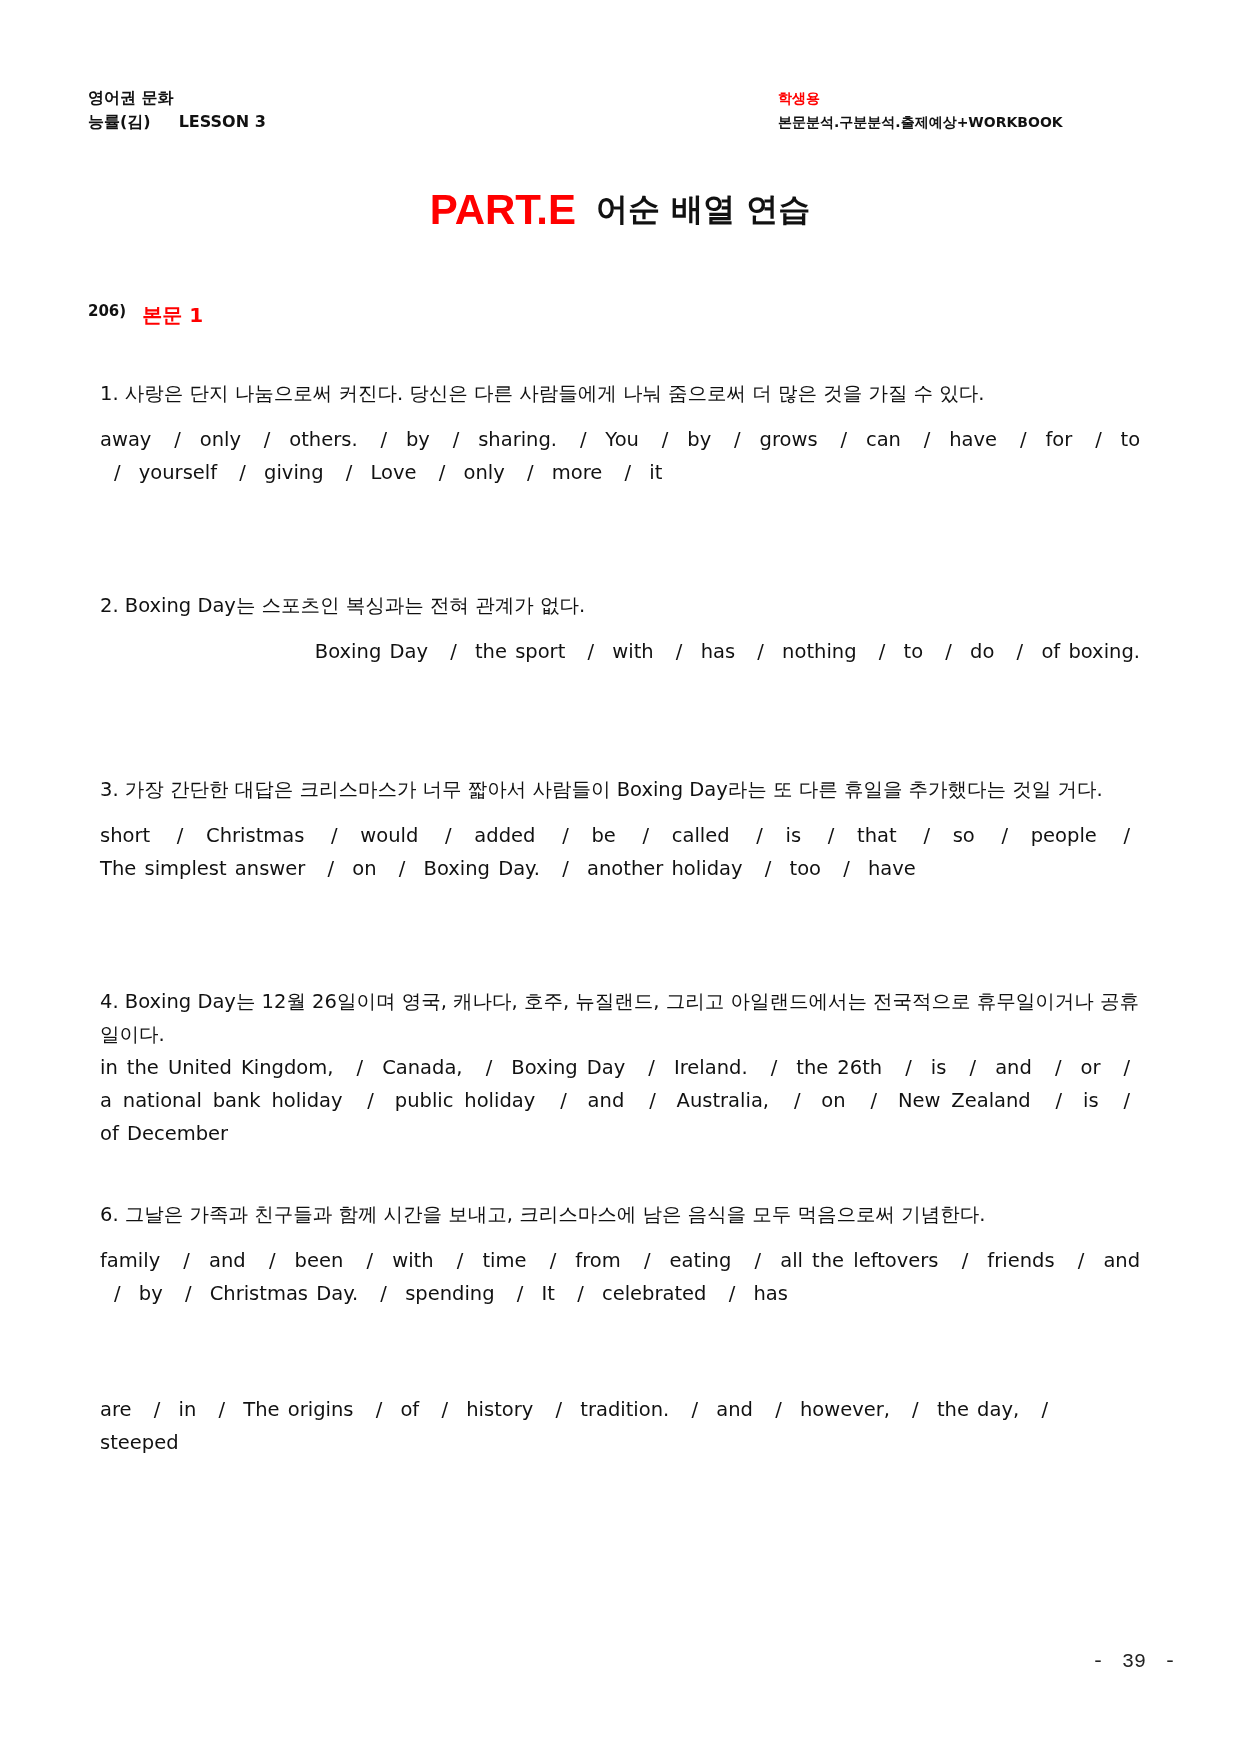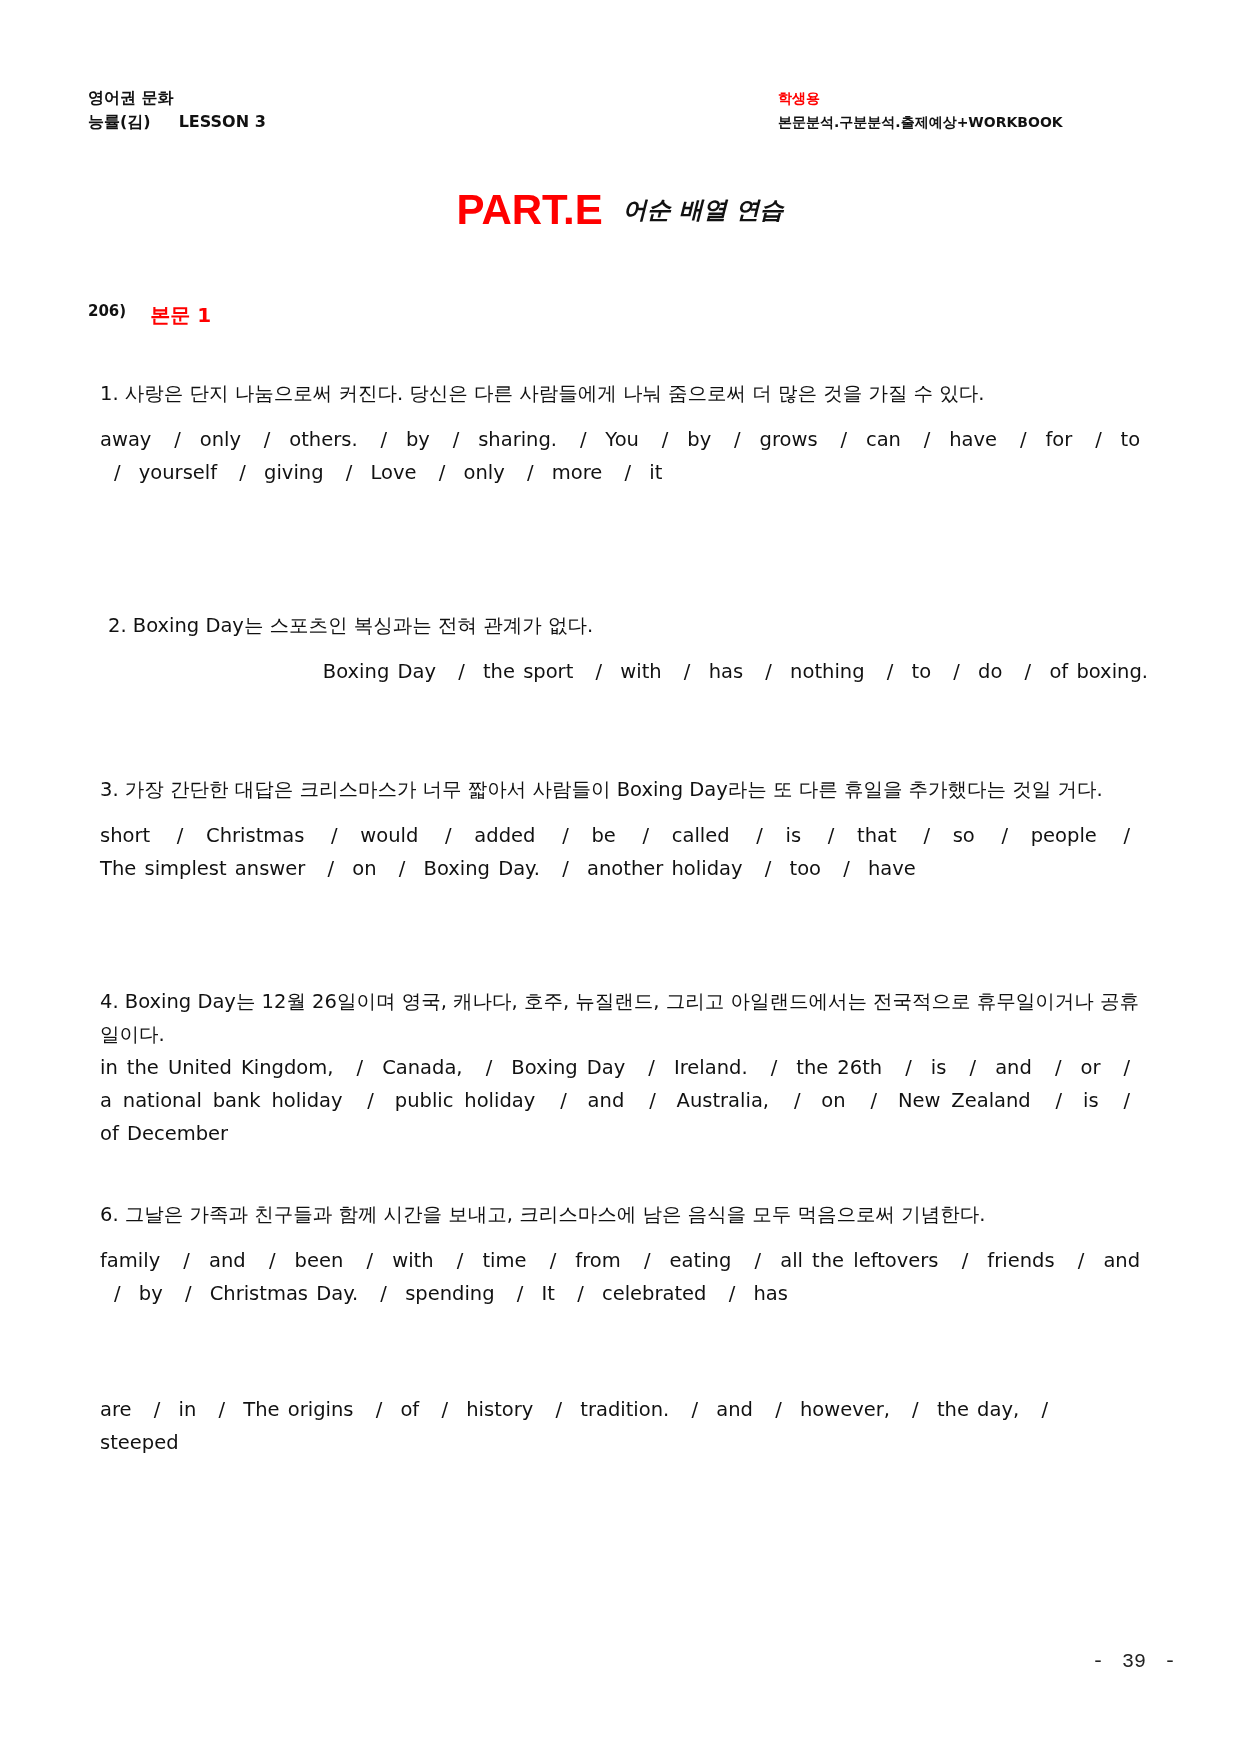--- a/index.html
+++ b/index.html
@@ -6,24 +6,24 @@
   body {
     width: 1240px; height: 1752px; position: relative; overflow: hidden;
     font-family: "DejaVu Sans", "Liberation Sans", sans-serif; color: #111;
   }
   .hdr-left { position: absolute; left: 88px; top: 86px; font-weight: bold; font-size: 16px; line-height: 24px; }
   .hdr-left .lesson { margin-left: 28px; }
   .hdr-right { position: absolute; left: 778px; top: 86px; font-weight: bold; font-size: 14px; line-height: 24px; }
   .red { color: #ff0000; }
   .title { position: absolute; left: 0; width: 1240px; top: 186px; text-align: center; font-weight: bold; }
   .title .part { font-family: "Liberation Sans", sans-serif; font-size: 42px; color: #ff0000; vertical-align: middle; }
-  .title .sub { font-size: 24px; margin-left: 20px; vertical-align: middle; font-style: italic; }
+  .title .sub { font-size: 32px; margin-left: 20px; vertical-align: middle; }
   .qnum-head { position: absolute; left: 88px; top: 302px; font-weight: bold; }
   .qnum-head .n { font-size: 15px; vertical-align: top; }
-  .qnum-head .b { font-size: 20px; color: #ff0000; margin-left: 24px; }
+  .qnum-head .b { font-size: 20px; color: #ff0000; margin-left: 16px; }
   .item { position: absolute; left: 100px; width: 1040px; font-size: 19.5px; }
   .item .kor { line-height: 33px; margin-bottom: 13px; }
   .item .eng { line-height: 33px; text-align: justify; word-spacing: 2px; }
   .item .eng span { white-space: nowrap; }
   .item .eng .sep { margin: 0 10px 0 14px; }
   .pagenum { position: absolute; left: 1092px; top: 1650px; font-family: Liberation Mono, monospace; font-size: 20px; color: #222; word-spacing: 6px; }
 </style>
 </head>
 <body>
 
@@ -45,21 +45,21 @@
 
 <div class="qnum-head">
   <span class="n">206)</span><span class="b">본문 1</span>
 </div>
 
 <div class="item" style="top:377px;">
   <div class="kor">1. 사랑은 단지 나눔으로써 커진다. 당신은 다른 사람들에게 나눠 줌으로써 더 많은 것을 가질 수 있다.</div>
   <div class="eng"><span>away</span> <span class="sep">/</span> <span>only</span> <span class="sep">/</span> <span>others.</span> <span class="sep">/</span> <span>by</span> <span class="sep">/</span> <span>sharing.</span> <span class="sep">/</span> <span>You</span> <span class="sep">/</span> <span>by</span> <span class="sep">/</span> <span>grows</span> <span class="sep">/</span> <span>can</span> <span class="sep">/</span> <span>have</span> <span class="sep">/</span> <span>for</span> <span class="sep">/</span> <span>to</span> <span class="sep">/</span> <span>yourself</span> <span class="sep">/</span> <span>giving</span> <span class="sep">/</span> <span>Love</span> <span class="sep">/</span> <span>only</span> <span class="sep">/</span> <span>more</span> <span class="sep">/</span> <span>it</span> </div>
 </div>
 
-<div class="item" style="top:609px;margin-left:8px;">
+<div class="item" style="top:589px;">
   <div class="kor">2. Boxing Day는 스포츠인 복싱과는 전혀 관계가 없다.</div>
   <div class="eng" style="text-align:right"><span>Boxing Day</span> <span class="sep">/</span> <span>the sport</span> <span class="sep">/</span> <span>with</span> <span class="sep">/</span> <span>has</span> <span class="sep">/</span> <span>nothing</span> <span class="sep">/</span> <span>to</span> <span class="sep">/</span> <span>do</span> <span class="sep">/</span> <span>of boxing.</span> </div>
 </div>
 
 <div class="item" style="top:773px;">
   <div class="kor">3. 가장 간단한 대답은 크리스마스가 너무 짧아서 사람들이 Boxing Day라는 또 다른 휴일을 추가했다는 것일 거다.</div>
   <div class="eng"><span>short</span> <span class="sep">/</span> <span>Christmas</span> <span class="sep">/</span> <span>would</span> <span class="sep">/</span> <span>added</span> <span class="sep">/</span> <span>be</span> <span class="sep">/</span> <span>called</span> <span class="sep">/</span> <span>is</span> <span class="sep">/</span> <span>that</span> <span class="sep">/</span> <span>so</span> <span class="sep">/</span> <span>people</span> <span class="sep">/</span> <span>The simplest answer</span> <span class="sep">/</span> <span>on</span> <span class="sep">/</span> <span>Boxing Day.</span> <span class="sep">/</span> <span>another holiday</span> <span class="sep">/</span> <span>too</span> <span class="sep">/</span> <span>have</span> </div>
 </div>
 
 <div class="item" style="top:985px;">

